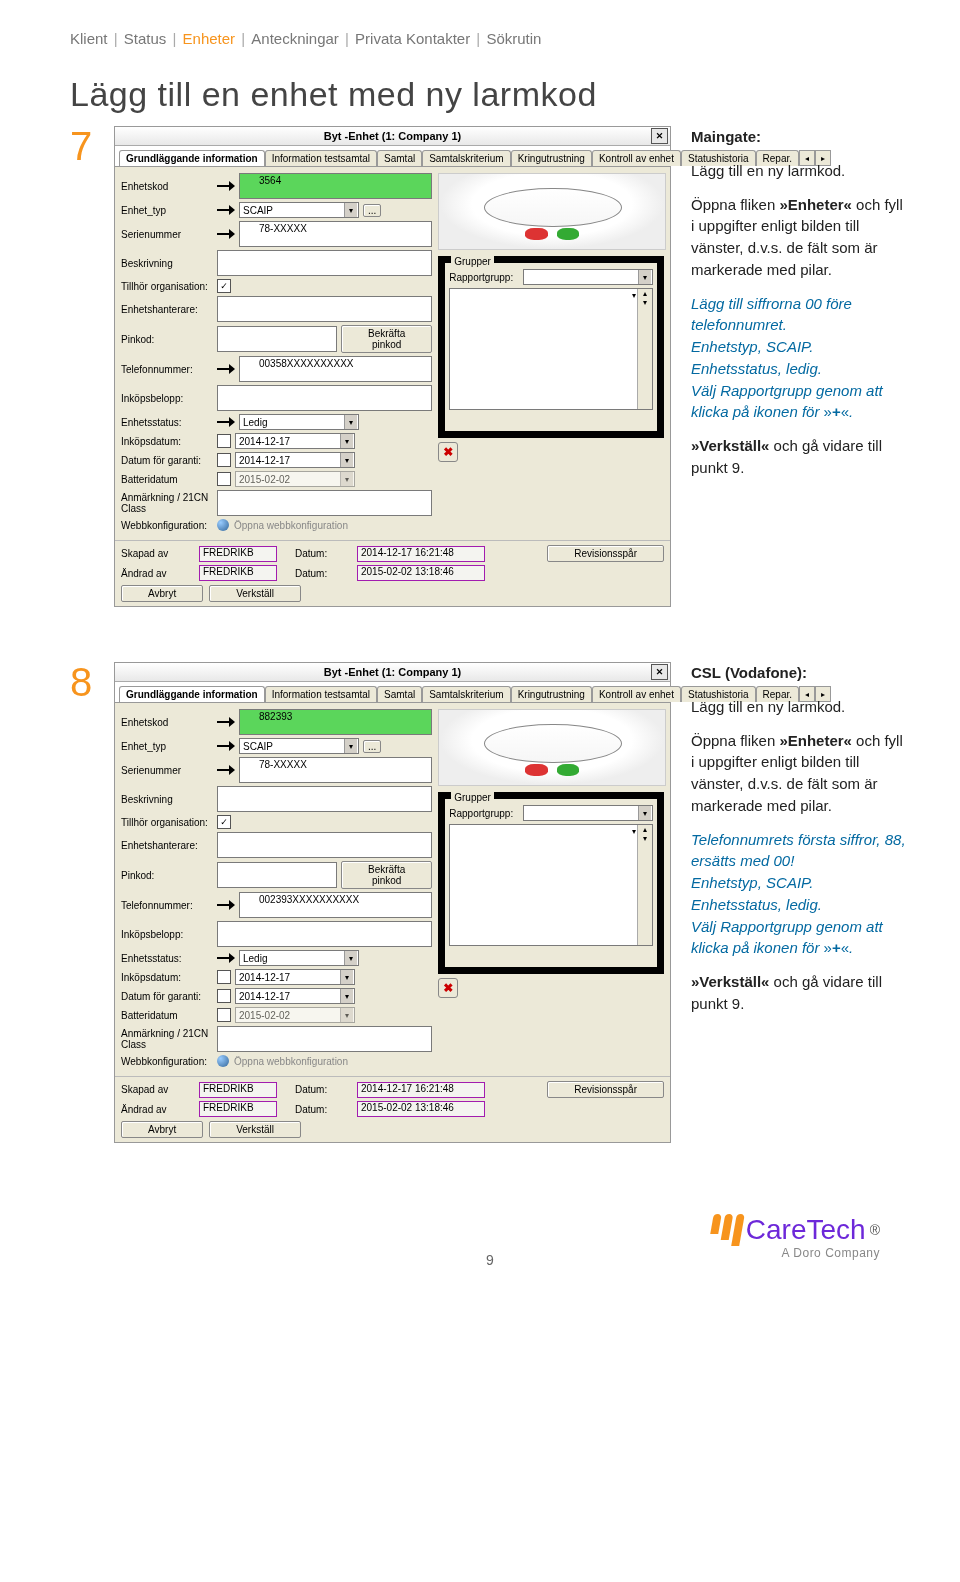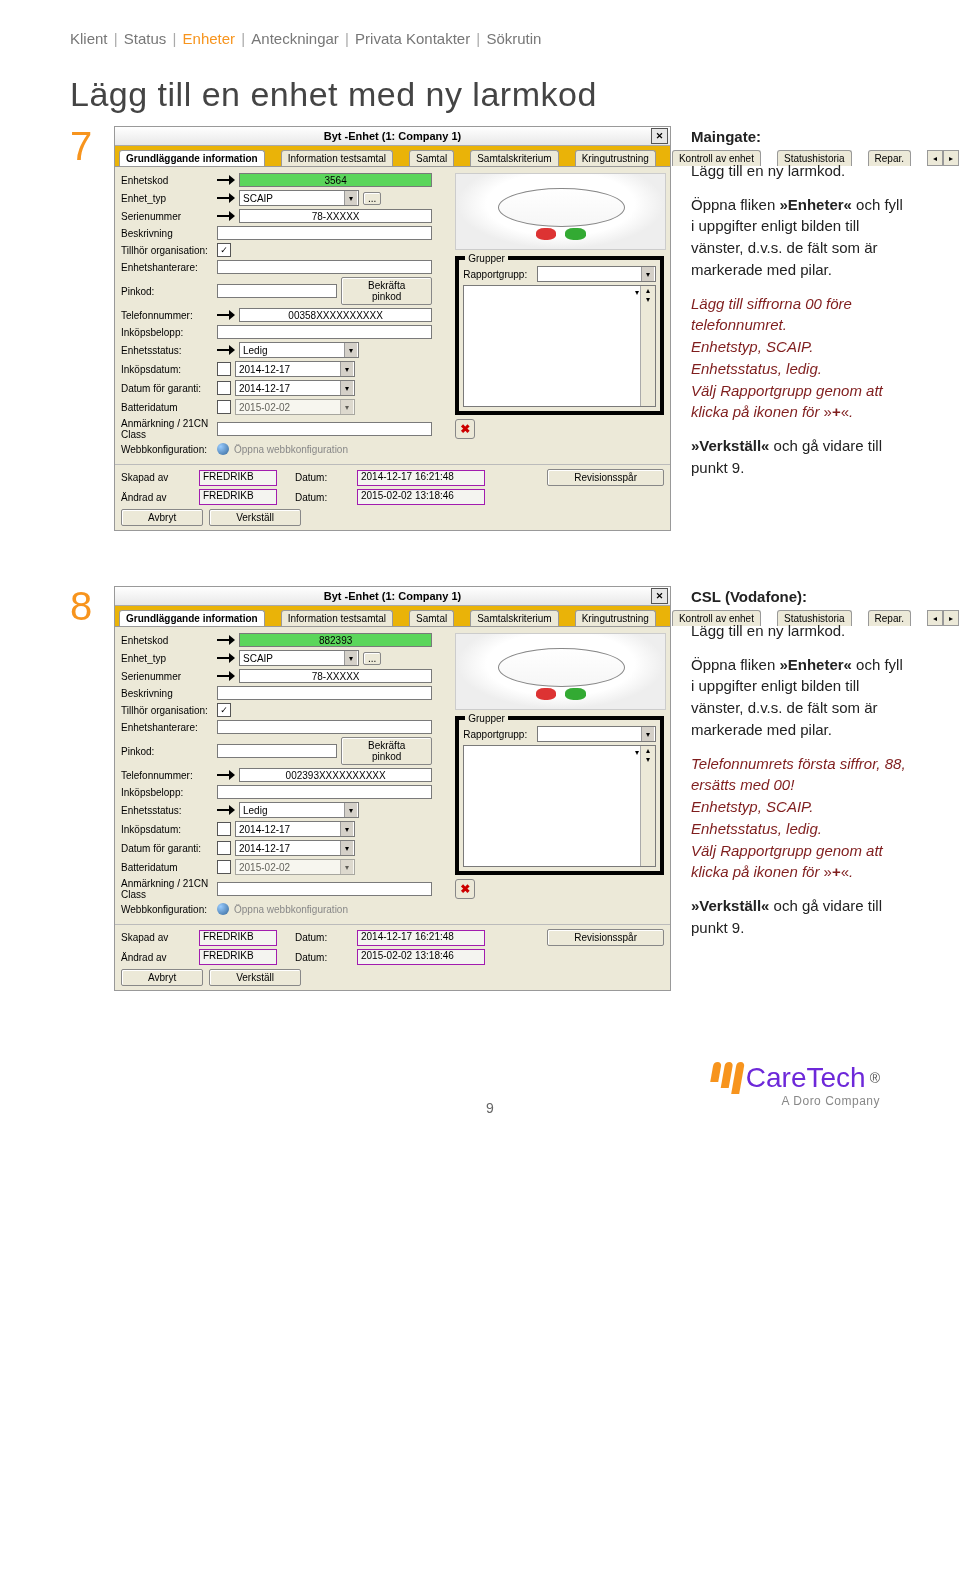--- a/index.html
+++ b/index.html
@@ -54,21 +54,21 @@
   .shot{
     flex:0 0 555px;
   }
   .instr{
     flex:1;
     font-size:15px;
     color:#222;
     line-height:1.45;
   }
   .instr p{margin:0 0 12px 0}
-  .instr .em{font-style:italic;color:#7f1d1d}
+  .instr .em{font-style:italic;color:#0369a1}
   .instr .bold{font-weight:bold}
   
   .win{
     border:1px solid #999;
     background:#ece9d8;
     font-size:10px;
     color:#000;
     width:555px;
   }
   .win-title{
@@ -84,53 +84,53 @@
   }
   .win-close{
     position:absolute;right:2px;top:1px;
     width:15px;height:14px;border:1px solid #555;
     display:flex;align-items:center;justify-content:center;
     font-size:9px;background:#e8e8e8;
   }
   .tabs{
     display:flex;
     padding:4px 4px 0 4px;
-    gap:16px;
+    gap:0;
     font-size:10px;
     border-bottom:1px solid #999;
-    background:#eab308;
+    background:#ffffff;
   }
   .tab{
     border:1px solid #999;border-bottom:none;
     padding:2px 6px;background:#ece9d8;
     border-radius:3px 3px 0 0;
     white-space:nowrap;
   }
   .tab.active{background:#fff;font-weight:bold}
   .tabnav{
     margin-left:auto;display:flex;align-items:center;gap:0;
   }
   .tabnav span{
     border:1px solid #999;width:14px;height:14px;
     display:inline-flex;align-items:center;justify-content:center;
     background:#ece9d8;font-size:8px;
   }
   .form-area{
     display:flex;
     background:#ece9d8;
     padding:6px;
-    gap:23px;
+    gap:6px;
   }
   .form-left{flex:0 0 260px}
   .form-right{flex:1;position:relative}
   .row{display:flex;align-items:center;margin-bottom:3px;gap:4px}
   .row label{flex:0 0 92px;font-size:10px;color:#000}
   .inp{
-    border:1px solid #7a7a7a;background:#fff;height:14px;
-    font-size:10px;padding:1px 19px;box-sizing:border-box;flex:1;text-align:center;
+    border:1px solid #7a7a7a;background:#fff;height:26px;
+    font-size:10px;padding:1px 19px;box-sizing:border-box;flex:1;
   }
   .inp.green{background:#5bd65b}
   .inp.small{flex:0 0 120px}
   .ddl{
     border:1px solid #7a7a7a;background:#fff;height:16px;
     font-size:10px;padding:0 14px 0 3px;box-sizing:border-box;flex:0 0 120px;
     position:relative;display:inline-flex;align-items:center;
   }
   .ddl:after{
     content:"▾";position:absolute;right:1px;top:0;bottom:0;width:12px;
@@ -146,21 +146,21 @@
   }
   .arrow:after{
     content:"";position:absolute;right:0;top:0;width:0;height:0;
     border-left:6px solid #000;border-top:5px solid transparent;border-bottom:5px solid transparent;
   }
   .btn{
     border:1px solid #888;background:#ece9d8;padding:2px 26px;font-size:10px;
     border-radius:2px;box-shadow:inset 1px 1px #fff;
   }
   .gbox{
-    border:4px solid #000000;padding:6px 4px 4px 4px;position:relative;margin-top:2px;
+    border:7px solid #000000;padding:6px 4px 21px 4px;position:relative;margin-top:2px;
   }
   .gbox .legend{position:absolute;top:-7px;left:6px;background:#ece9d8;padding:0 3px;font-size:10px}
   .listbox{
     border:1px solid #7a7a7a;background:#fff;height:120px;margin-top:2px;
     position:relative;
   }
   .listbox .scroll{position:absolute;right:0;top:0;bottom:0;width:14px;background:#ece9d8;border-left:1px solid #aaa}
   .listbox .scroll:before{content:"▴";display:block;text-align:center;font-size:8px}
   .listbox .scroll:after{content:"▾";display:block;text-align:center;font-size:8px}
   .listbox .drop{position:absolute;right:16px;top:2px;font-size:8px}

